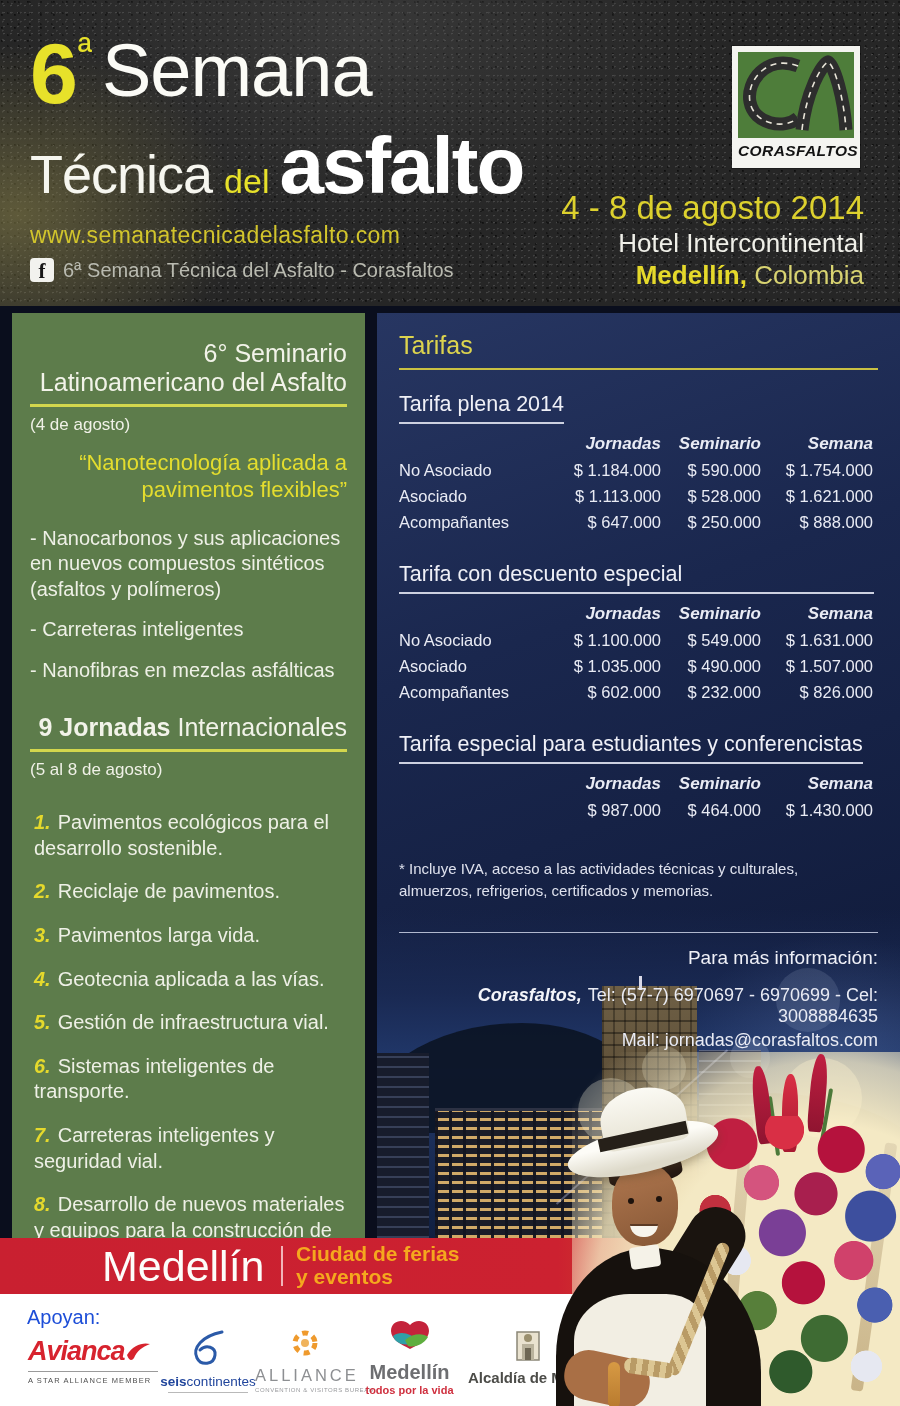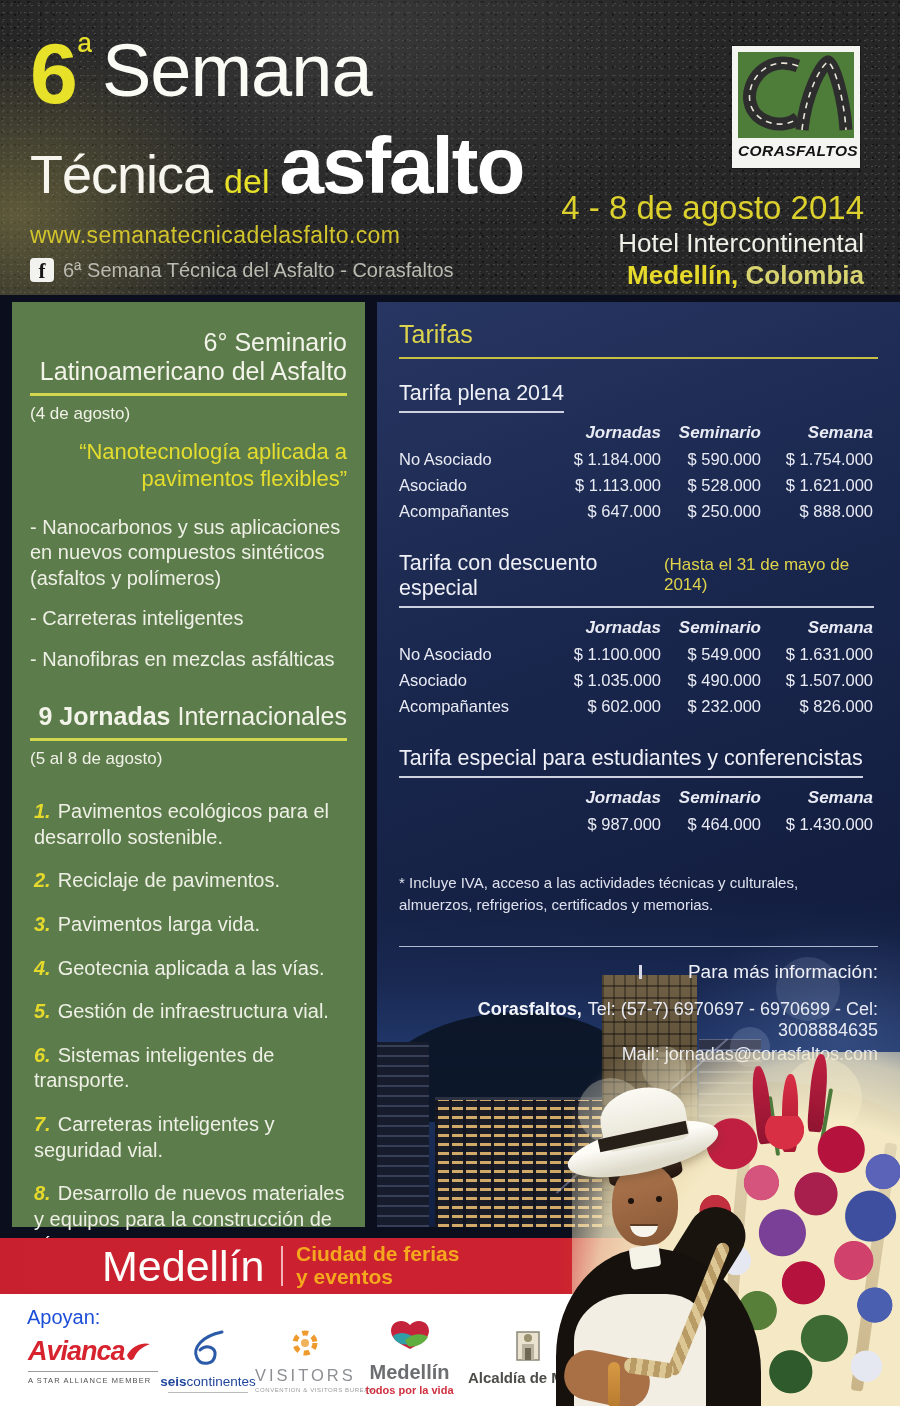--- a/index.html
+++ b/index.html
@@ -35,24 +35,24 @@
 
   .logo-box { position: absolute; right: 40px; top: 46px; width: 128px; height: 122px;
     background: #f4f4f0; padding: 6px 6px 3px 6px; box-shadow: 0 0 0 1px rgba(0,0,0,.25); }
   .logo-green { width: 116px; height: 86px; background: #4e7d3a; }
   .logo-word { font-size: 15.5px; font-weight: bold; font-style: italic; color: #131313;
     text-align: center; letter-spacing: .4px; margin-top: 4px; }
   .date-block { position: absolute; right: 36px; top: 188px; text-align: right; line-height: 1.22; }
   .d-date { font-size: 33px; color: #ddd12e; }
   .d-venue { font-size: 26px; color: #efefe8; }
   .d-city b { font-size: 26px; color: #e5d92b; font-weight: bold; }
-  .d-city span { font-size: 26px; color: #d8d371; font-weight: bold; }
+  .d-city span { font-size: 26px; color: #d8d371; }
 
   
-  .content { position: absolute; left: 0; top: 295px; width: 900px; height: 932px; background: #0a0e1d; }
+  .content { position: absolute; left: 0; top: 306px; width: 900px; height: 932px; background: #0a0e1d; }
 
   .green-panel { position: absolute; left: 12px; top: 7px; bottom: 0; width: 353px;
     background: #5d7c4b; padding: 26px 18px 0 18px; color: #eef0e6; }
   .g-head { text-align: right; font-size: 25px; line-height: 1.15; color: #f2f3e9; }
   .g-rule { border-bottom: 3px solid #d3d74d; margin: 7px 0 8px 0; }
   .g-date { font-size: 17px; color: #f0f1e7; }
   .g-quote { margin-top: 14px; text-align: right; font-size: 22px; line-height: 1.25; color: #e4dd2e; }
   .g-bullets { margin-top: 22px; }
   .g-bullet { font-size: 20px; line-height: 1.28; margin-bottom: 15px; }
   .g-jhead { margin-top: 30px; }
@@ -74,21 +74,21 @@
   .tar-title-row.fit { display: inline-flex; border-bottom: 2px solid #cdd1e0; }
   .price-grid { display: grid; grid-template-columns: 150px 112px 100px 112px; row-gap: 7px; margin-top: 10px; }
   .cell { font-size: 16.5px; }
   .hdr { font-weight: bold; font-style: italic; text-align: right; font-size: 17px; }
   .lbl { text-align: left; }
   .num { text-align: right; }
   .iva-note { margin-top: 38px; width: 440px; font-size: 15px; line-height: 1.45; color: #dfe2ee; }
   .b-divider { border-top: 1.5px solid rgba(205,210,230,.85); margin-top: 30px; }
   .b-info { text-align: right; font-size: 19px; margin-top: 14px; color: #f0f1f8; }
   .b-contact { text-align: right; font-size: 18px; margin-top: 16px; color: #e9ebf4; }
-  .b-contact b { font-weight: bold; margin-right: 6px; color: #f4f5fa; }
+  .b-contact b { font-weight: bold; margin-right: 6px; color: #f4f5fa; font-style: italic; }
   .b-mail { text-align: right; font-size: 18px; margin-top: 3px; color: #e9ebf4; }
 
   
   .city-photo { position: absolute; left: 0; right: 0; bottom: 0; height: 330px; z-index: 1; overflow: hidden;
     background:
       radial-gradient(ellipse 220px 160px at 88% 42%, rgba(120,150,210,.22), transparent 70%),
       linear-gradient(180deg, rgba(14,24,52,0) 0%, rgba(26,42,84,.9) 26%, #223a6e 50%, #1a2c55 74%, #101f40 100%);
   }
   .mountain1 { position: absolute; left: -20px; bottom: 105px; width: 300px; height: 110px;
     background: #0b1424; border-radius: 55% 45% 0 0 / 100% 85% 0 0; opacity: .9; }
@@ -333,21 +333,20 @@
             <span class="cell lbl">Acompañantes</span>
             <span class="cell num">$ 647.000</span>
             <span class="cell num">$ 250.000</span>
             <span class="cell num">$ 888.000</span>
           </div>
         </div>
 
         <div class="tar-section" style="margin-top:30px;">
           <div class="tar-title-row">
             <span class="tar-title">Tarifa con descuento especial</span>
-            <span class="tar-note">(Hasta el 31 de mayo de 2014)</span>
           </div>
           <div class="price-grid">
             <span class="cell lbl"></span>
             <span class="cell hdr">Jornadas</span>
             <span class="cell hdr">Seminario</span>
             <span class="cell hdr">Semana</span>
             <span class="cell lbl">No Asociado</span>
             <span class="cell num">$ 1.100.000</span>
             <span class="cell num">$ 549.000</span>
             <span class="cell num">$ 1.631.000</span>
@@ -434,21 +433,21 @@
       </div>
       <div class="av-rule"></div>
       <div class="av-sub">A STAR ALLIANCE MEMBER</div>
     </div>
 
     <div class="lg lg-bureau">
       <svg width="34" height="34" viewBox="0 0 34 34">
         <circle cx="17" cy="17" r="10" fill="none" stroke="#ef9a2d" stroke-width="5" stroke-dasharray="6 5"></circle>
         <circle cx="17" cy="17" r="4" fill="#f0b35c"></circle>
       </svg>
-      <div class="bureau-word">VISITORS</div>
+      <div class="bureau-word">ALLIANCE</div>
       <div class="bureau-sub">CONVENTION &amp; VISITORS BUREAU</div>
     </div>
 
     <div class="lg lg-vida">
       <svg width="42" height="36" viewBox="0 0 42 36">
         <path d="M21,5 C27,-2 40,0 40,11 C40,19 31,24 21,29 C11,24 2,19 2,11 C2,0 15,-2 21,5 Z" fill="#c4233b"></path>
         <path d="M4,16 C12,10 22,14 28,20 C22,26 12,26 6,20 Z" fill="#2fa0a8"></path>
         <path d="M16,20 C24,13 34,13 39,17 C35,24 26,28 19,26 Z" fill="#5fae3f"></path>
       </svg>
       <div class="vida-word">Medellín</div>

